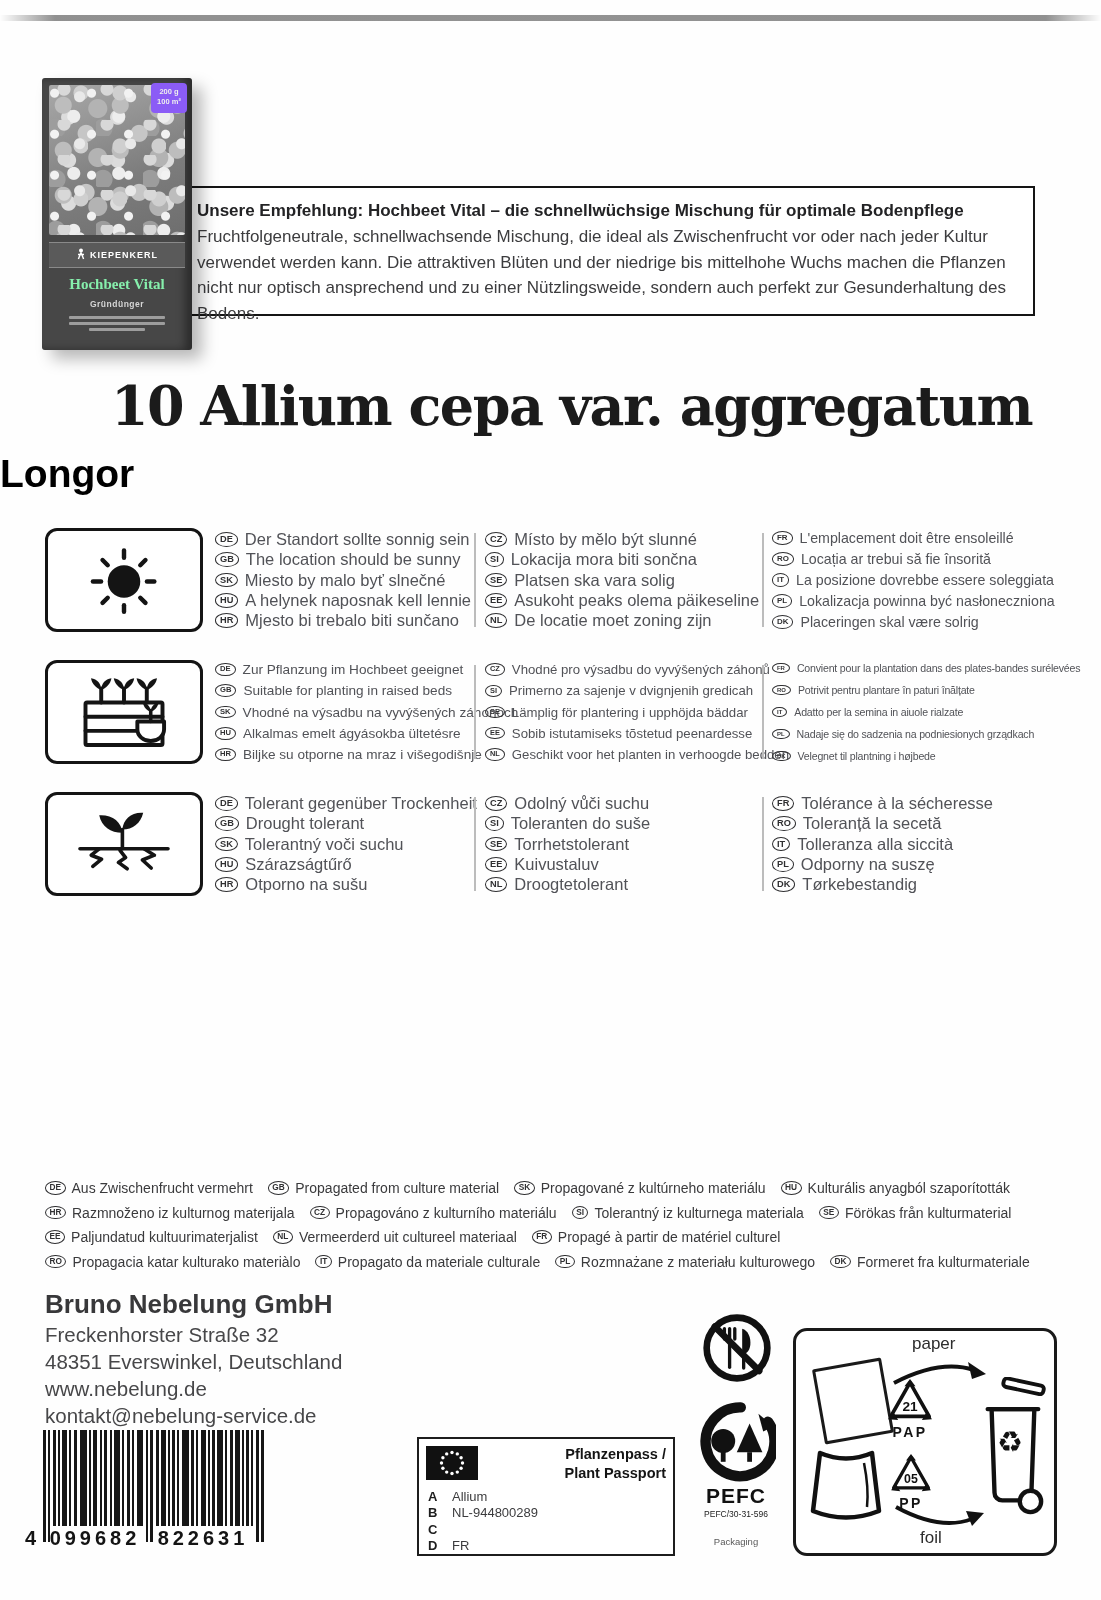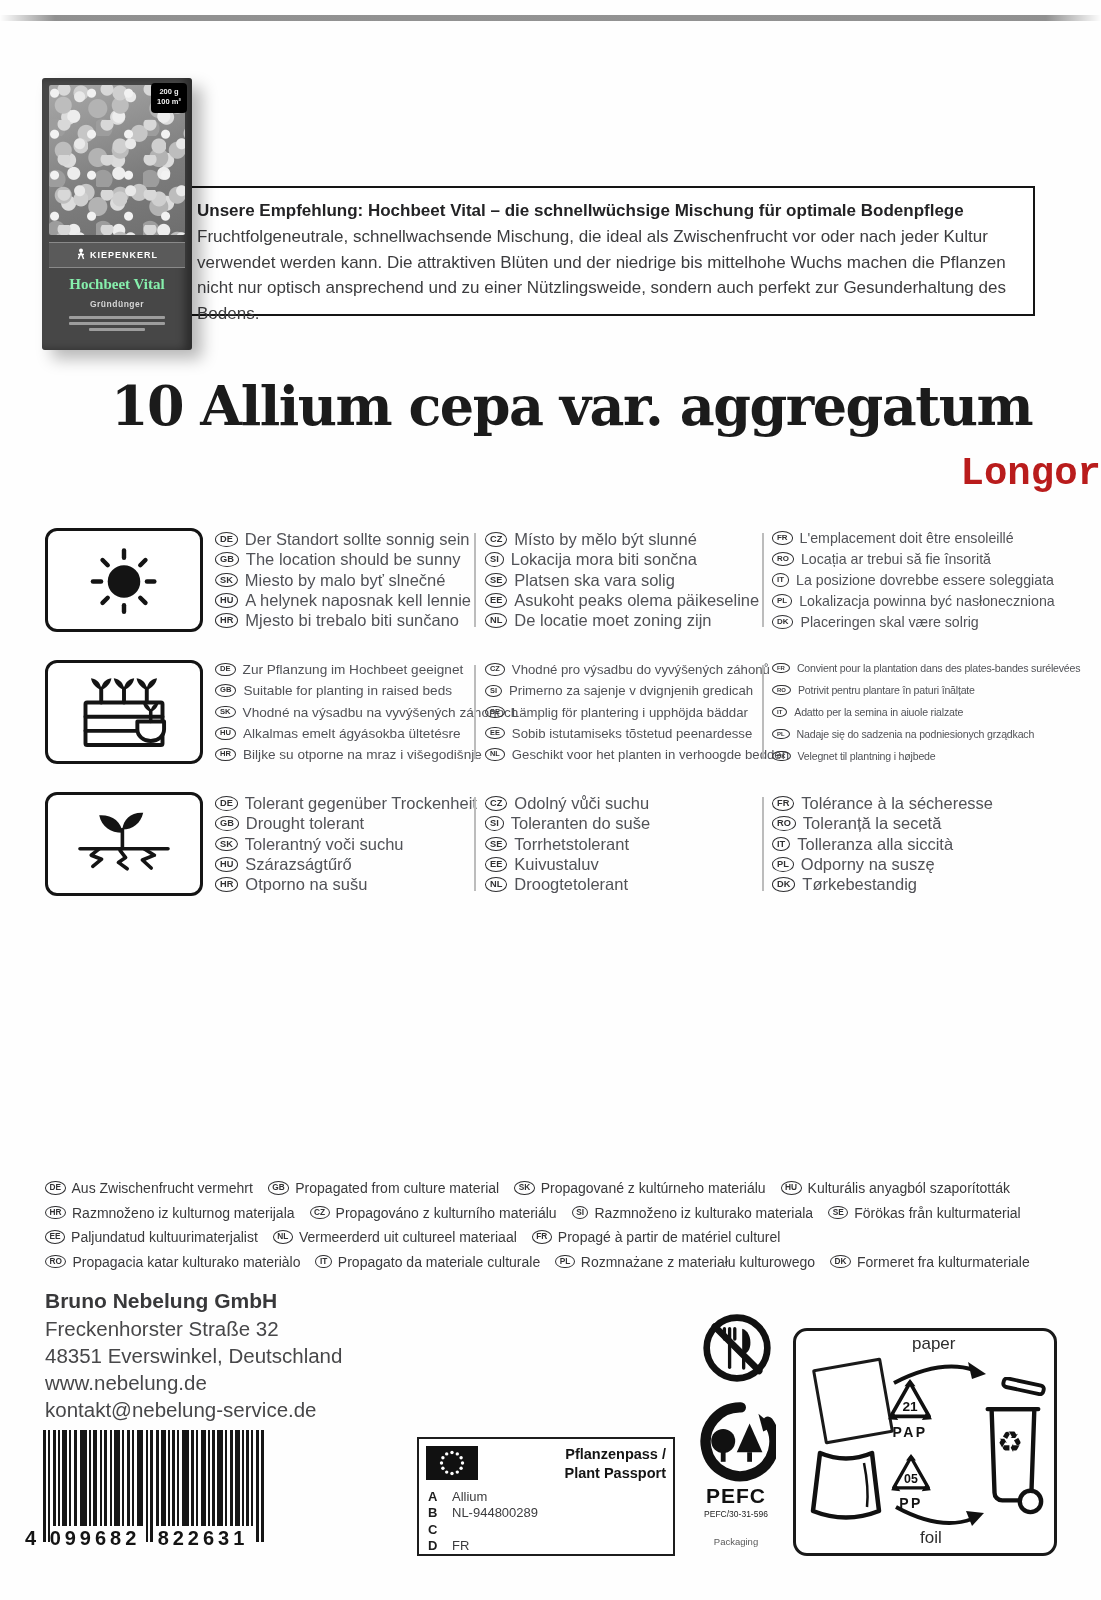--- a/index.html
+++ b/index.html
@@ -18,21 +18,21 @@
         radial-gradient(circle at 60% 25%, #e9e9e9 0 5px, transparent 6px),
         radial-gradient(circle at 82% 15%, #cfcfcf 0 7px, transparent 8px),
         radial-gradient(circle at 25% 45%, #bdbdbd 0 8px, transparent 9px),
         radial-gradient(circle at 55% 55%, #ededed 0 6px, transparent 7px),
         radial-gradient(circle at 80% 48%, #b3b3b3 0 9px, transparent 10px),
         radial-gradient(circle at 40% 75%, #dcdcdc 0 7px, transparent 8px),
         radial-gradient(circle at 70% 82%, #c6c6c6 0 8px, transparent 9px),
         radial-gradient(circle at 15% 85%, #9d9d9d 0 9px, transparent 10px),
         linear-gradient(160deg,#a9a9a9,#7d7d7d 60%,#6e6e6e);
         background-size:37px 41px,43px 35px,51px 47px,39px 53px,57px 45px,45px 57px,61px 49px,49px 43px,53px 59px,47px 51px,100% 100%;}
-  .pbox-badge{position:absolute;top:5px;right:5px;width:36px;height:30px;background:#000000;border-radius:4px;
+  .pbox-badge{position:absolute;top:5px;right:5px;width:36px;height:30px;background:#8b5cf6;border-radius:4px;
         color:#eee;font-size:7.5px;font-weight:bold;text-align:center;line-height:1.35;padding-top:4px;box-sizing:border-box;}
   .pbox-brandband{position:absolute;left:7px;right:7px;top:164px;height:24px;background:#5a5a5a;
         display:flex;align-items:center;justify-content:center;gap:4px;color:#fff;
         border-top:1px solid #8a8a8a;border-bottom:1px solid #8a8a8a;}
   .pbox-brand{font-size:9px;letter-spacing:1px;font-weight:bold;}
   .pbox-name{position:absolute;top:198px;width:100%;text-align:center;color:#86efac;
         font-family:"Liberation Serif",serif;font-weight:700;font-size:15px;}
   .pbox-sub{position:absolute;top:221px;width:100%;text-align:center;color:#d6d6d6;font-size:8.5px;font-weight:700;letter-spacing:.5px;}
   .pbox-lines{position:absolute;top:238px;left:18%;width:64%;}
   .pbox-lines div{height:2.5px;background:#b9b9b9;opacity:.75;margin-bottom:3.5px;border-radius:1px;}
@@ -40,21 +40,21 @@
 
   
   .recbox{position:absolute;left:175px;top:186px;width:860px;height:130px;border:2.5px solid #151515;
         background:#fff;box-sizing:border-box;z-index:1;}
   .recbox-inner{position:absolute;left:20px;top:10px;right:12px;font-size:17px;line-height:1.52;color:#3c3c3e;}
   .rec-head{font-weight:bold;color:#232325;}
 
   
   .title-main{position:absolute;top:374px;left:0;width:100%;text-align:center;
         font-family:"DejaVu Serif",serif;font-weight:700;font-size:54px;letter-spacing:-1.5px;color:#1b1b1b;white-space:nowrap;margin-left:21px;}
-  .title-sub{position:absolute;top:452px;left:0;width:100%;text-align:right;font-weight:700;font-size:39px;color:#b91c1c;font-family:Liberation Mono, monospace;}
+  .title-sub{position:absolute;top:452px;left:0;width:100%;text-align:left;font-weight:700;font-size:39px;color:#000000;}
 
   
   .frow{position:absolute;left:45px;width:1014px;height:108px;}
   #frow1{top:527px}#frow2{top:659px}#frow3{top:791px}
   .ficon{position:absolute;left:0;top:1px;width:158px;height:104px;border:3px solid #141414;border-radius:12px;
         box-sizing:border-box;display:flex;align-items:center;justify-content:center;background:#fff;}
   .fcol{position:absolute;top:2px;height:102px;display:flex;flex-direction:column;justify-content:space-between;padding:1px 0;box-sizing:border-box;}
   .c1{left:170px;width:256px}.c2{left:440px;width:275px}.c3{left:727px;width:287px}
   .fdiv{position:absolute;top:6px;height:94px;width:1.5px;background:#bcbcbc;}
   .fd1{left:429px}.fd2{left:717px}
@@ -71,21 +71,21 @@
 
   
   #prop{position:absolute;left:45px;top:1180px;width:1016px;}
   .pline{display:flex;align-items:center;gap:15px;margin-bottom:8.5px;white-space:nowrap;}
   .pitem{display:flex;align-items:center;color:#3a3a3c;font-size:14px;}
   .pb{border:1.5px solid #2f2f31;border-radius:50%;font-size:8.3px;font-weight:bold;padding:1px 3.5px;
         margin-right:6px;min-width:15px;text-align:center;color:#2f2f31;line-height:1.15;box-sizing:border-box;}
 
   
   #addr{position:absolute;left:45px;top:1287px;color:#474749;font-size:20.5px;line-height:1.32;}
-  .addr-co{font-weight:bold;color:#38383a;font-size:21px;}
+  .addr-co{font-weight:bold;color:#38383a;font-size:26px;}
 
   
   #barcode{position:absolute;left:25px;top:1430px;width:252px;height:128px;}
   #barcode svg{position:absolute;left:18px;top:0;}
   .bc-d{position:absolute;top:97px;font-weight:700;font-size:20px;color:#141414;letter-spacing:4px;}
   .bc-first{left:0;letter-spacing:0;}
   .bc-g1{left:24px;width:92px;text-align:center;}
   .bc-g2{left:132px;width:92px;text-align:center;}
 
   
@@ -453,21 +453,21 @@
         <div class="pitem">
           <span class="pb">HR</span>
           <span class="pt">Razmnoženo iz kulturnog materijala</span>
         </div>
         <div class="pitem">
           <span class="pb">CZ</span>
           <span class="pt">Propagováno z kulturního materiálu</span>
         </div>
         <div class="pitem">
           <span class="pb">SI</span>
-          <span class="pt">Razmnoženo iz kulturako materiala</span>
+          <span class="pt">Tolerantný iz kulturnega materiala</span>
         </div>
         <div class="pitem">
           <span class="pb">SE</span>
           <span class="pt">Förökas från kulturmaterial</span>
         </div>
       </div>
       <div class="pline">
         <div class="pitem">
           <span class="pb">EE</span>
           <span class="pt">Paljundatud kultuurimaterjalist</span>

